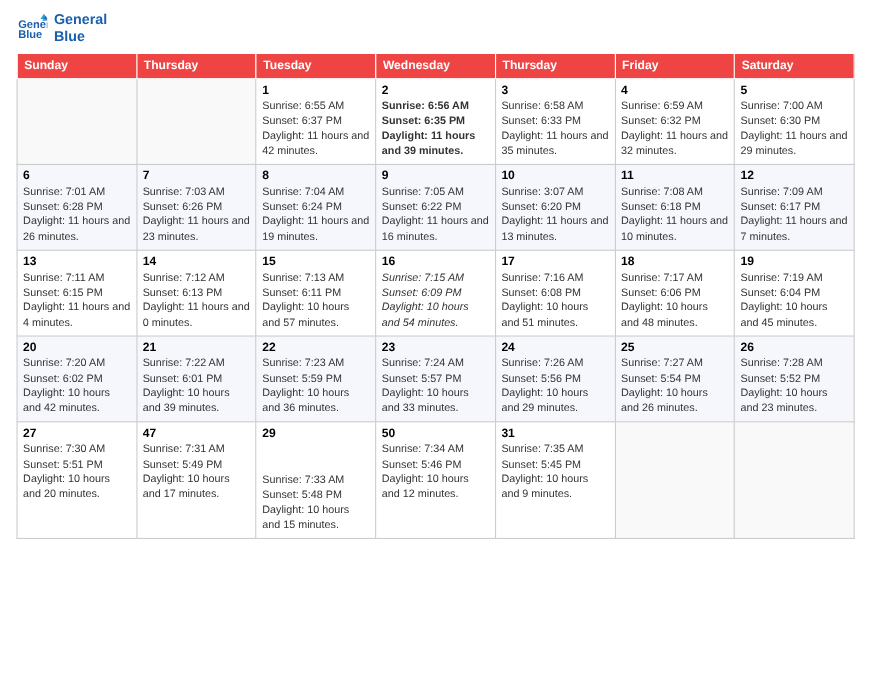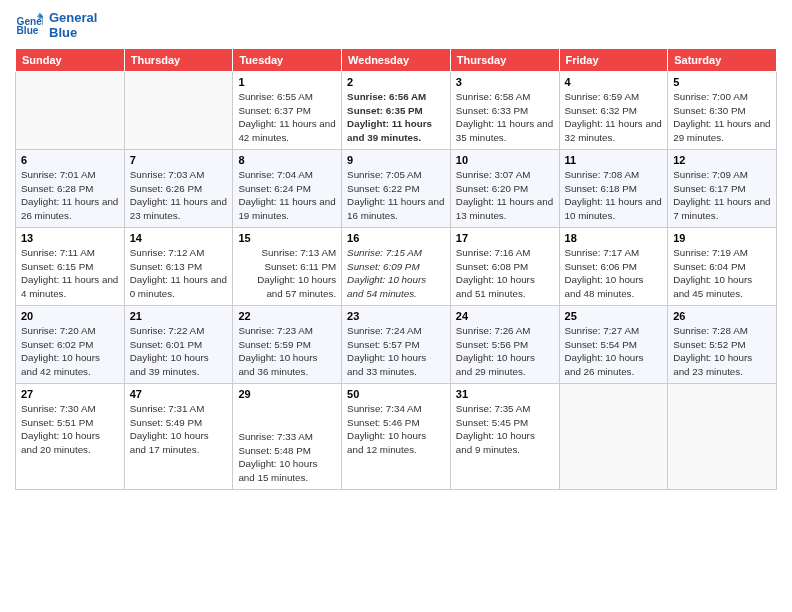--- a/index.html
+++ b/index.html
@@ -188,21 +188,21 @@
 Daylight: 11 hours and 4 minutes.</div>
         </td>
         <td>
           <span class="day-num">14</span>
           <div class="day-info" style="white-space: pre-line;">Sunrise: 7:12 AM
 Sunset: 6:13 PM
 Daylight: 11 hours and 0 minutes.</div>
         </td>
         <td>
           <span class="day-num">15</span>
-          <div class="day-info" style="white-space: pre-line; text-align: right;">Sunrise: 7:13 AM
+          <div class="day-info" style="white-space: pre-line;">Sunrise: 7:13 AM
 Sunset: 6:11 PM
 Daylight: 10 hours and 57 minutes.</div>
         </td>
         <td>
           <span class="day-num">16</span>
           <div class="day-info" style="white-space: pre-line; font-style: italic;">Sunrise: 7:15 AM
 Sunset: 6:09 PM
 Daylight: 10 hours and 54 minutes.</div>
         </td>
         <td>

